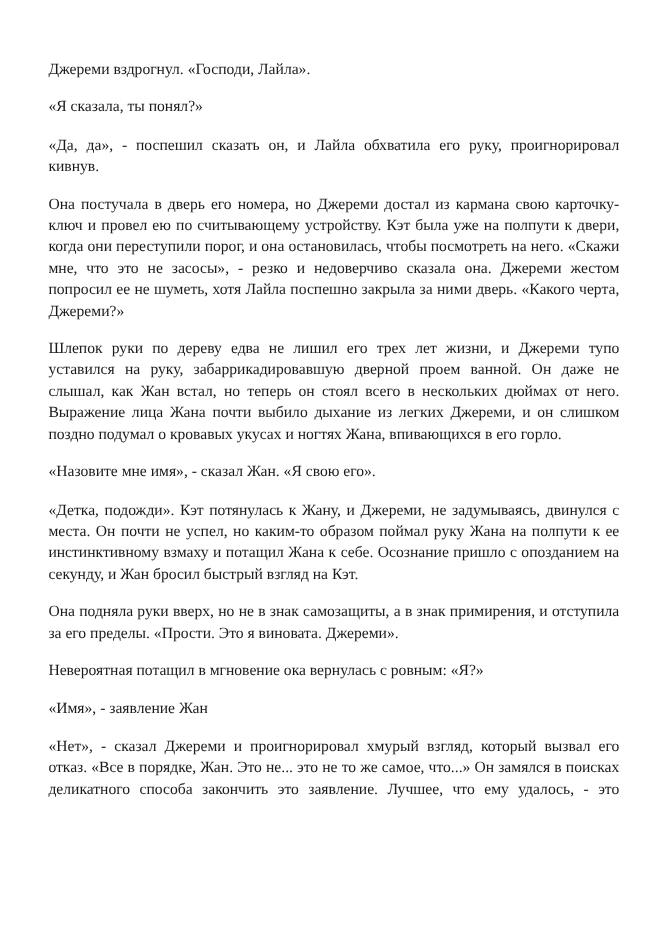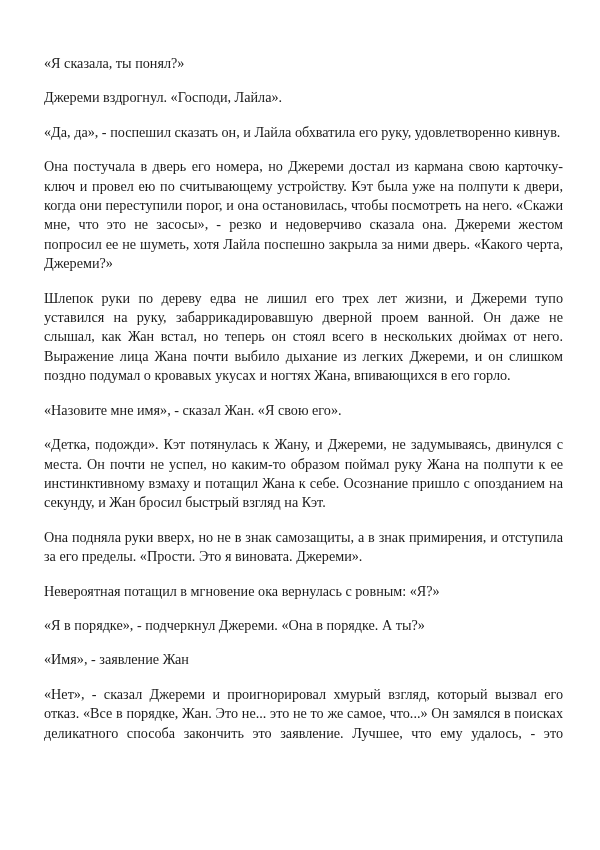--- a/index.html
+++ b/index.html
@@ -28,25 +28,24 @@
       text-align: justify;
     }
     .para.last {
       text-align-last: justify;
     }
   </style>
 </head>
 <body>
 
 <div class="page">
+  <p class="para">Джереми вздрогнул. «Господи, Лайла».</p>
   <p class="para">«Я сказала, ты понял?»</p>
-  <p class="para">Джереми вздрогнул. «Господи, Лайла».</p>
-  <p class="para">«Да, да», - поспешил сказать он, и Лайла обхватила его руку, удовлетворенно кивнув.</p>
+  <p class="para">«Да, да», - поспешил сказать он, и Лайла обхватила его руку, проигнорировал кивнув.</p>
   <p class="para">Она постучала в дверь его номера, но Джереми достал из кармана свою карточку-ключ и провел ею по считывающему устройству. Кэт была уже на полпути к двери, когда они переступили порог, и она остановилась, чтобы посмотреть на него. «Скажи мне, что это не засосы», - резко и недоверчиво сказала она. Джереми жестом попросил ее не шуметь, хотя Лайла поспешно закрыла за ними дверь. «Какого черта, Джереми?»</p>
   <p class="para">Шлепок руки по дереву едва не лишил его трех лет жизни, и Джереми тупо уставился на руку, забаррикадировавшую дверной проем ванной. Он даже не слышал, как Жан встал, но теперь он стоял всего в нескольких дюймах от него. Выражение лица Жана почти выбило дыхание из легких Джереми, и он слишком поздно подумал о кровавых укусах и ногтях Жана, впивающихся в его горло.</p>
   <p class="para">«Назовите мне имя», - сказал Жан. «Я свою его».</p>
   <p class="para">«Детка, подожди». Кэт потянулась к Жану, и Джереми, не задумываясь, двинулся с места. Он почти не успел, но каким-то образом поймал руку Жана на полпути к ее инстинктивному взмаху и потащил Жана к себе. Осознание пришло с опозданием на секунду, и Жан бросил быстрый взгляд на Кэт.</p>
   <p class="para">Она подняла руки вверх, но не в знак самозащиты, а в знак примирения, и отступила за его пределы. «Прости. Это я виновата. Джереми».</p>
   <p class="para">Невероятная потащил в мгновение ока вернулась с ровным: «Я?»</p>
-  <p class="para">«Я в порядке», - подчеркнул Джереми. «Она в порядке. А ты?»</p>
   <p class="para">«Имя», - заявление Жан</p>
   <p class="para last">«Нет», - сказал Джереми и проигнорировал хмурый взгляд, который вызвал его отказ. «Все в порядке, Жан. Это не... это не то же самое, что...» Он замялся в поисках деликатного способа закончить это заявление. Лучшее, что ему удалось, - это</p>
 </div>
 
 </body></html>

